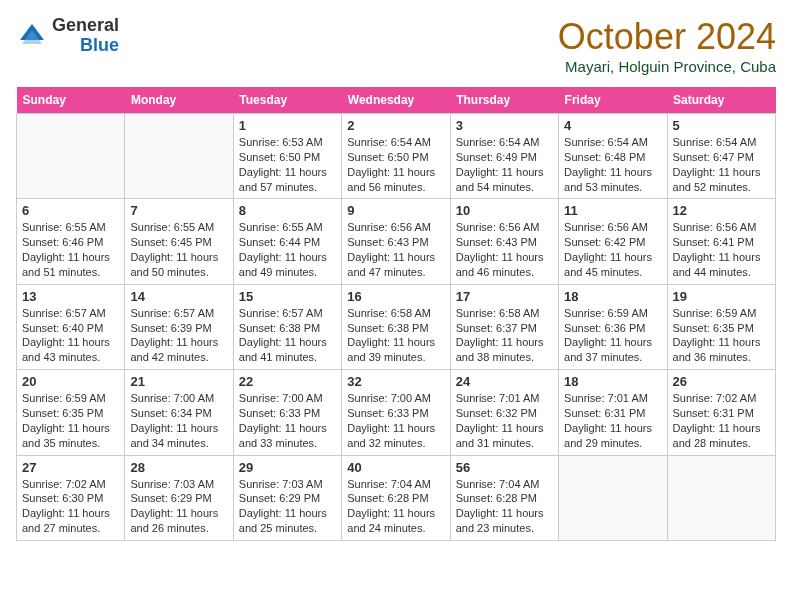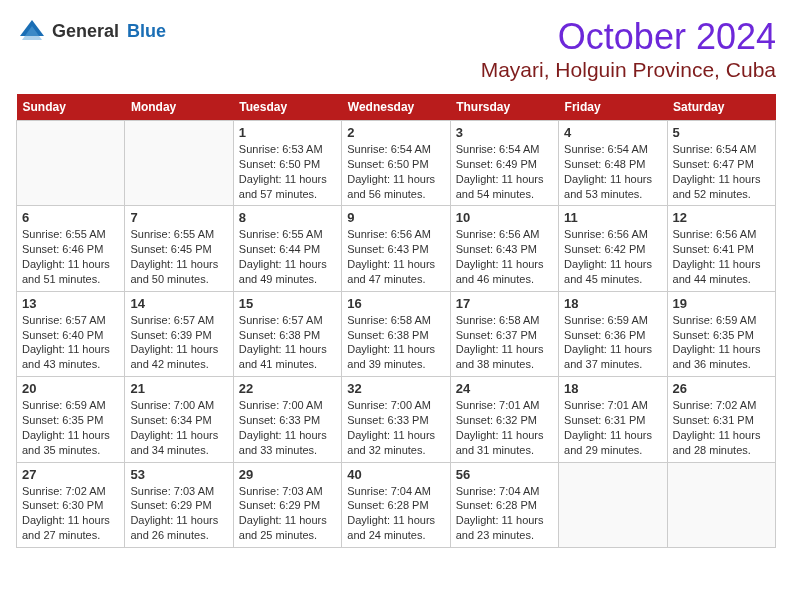--- a/index.html
+++ b/index.html
@@ -15,58 +15,58 @@
       justify-content: space-between;
       align-items: flex-start;
       margin-bottom: 12px;
     }
     .logo {
       display: flex;
       align-items: center;
     }
     .logo-text {
       display: flex;
-      flex-direction: row;
+      flex-direction: column;
       line-height: 1.1;
-      gap: 8px;
     }
     .logo-general {
       font-size: 18px;
       font-weight: bold;
       color: #333;
     }
     .logo-blue {
       font-size: 18px;
       font-weight: bold;
       color: #1a6eb5;
+      text-align: right;
     }
     .logo-icon {
       width: 32px;
       height: 32px;
       margin-right: 4px;
     }
     .title-block {
       text-align: right;
     }
     .month-title {
       font-size: 36px;
       font-weight: normal;
-      color: #6d28d9;
+      color: #a16207;
     }
     .location {
-      font-size: 21px;
-      color: #7f1d1d;
+      font-size: 15px;
+      color: #14532d;
     }
     table {
       width: 100%;
       border-collapse: collapse;
       font-size: 11px;
     }
     th {
-      background-color: #b91c1c;
+      background-color: #ec4899;
       color: #fff;
       text-align: left;
       padding: 6px 6px;
       font-size: 12px;
       font-weight: bold;
     }
     td {
       border: 1px solid #ccc;
       vertical-align: top;
       padding: 4px 5px;
@@ -239,21 +239,21 @@
           <span class="day-number">26</span>
           <div class="day-info">Sunrise: 7:02 AM<br>Sunset: 6:31 PM<br>Daylight: 11 hours and 28 minutes.</div>
         </td>
       </tr>
       <tr>
         <td>
           <span class="day-number">27</span>
           <div class="day-info">Sunrise: 7:02 AM<br>Sunset: 6:30 PM<br>Daylight: 11 hours and 27 minutes.</div>
         </td>
         <td>
-          <span class="day-number">53</span>
+          <span class="day-number">28</span>
           <div class="day-info">Sunrise: 7:03 AM<br>Sunset: 6:29 PM<br>Daylight: 11 hours and 26 minutes.</div>
         </td>
         <td>
           <span class="day-number">29</span>
           <div class="day-info">Sunrise: 7:03 AM<br>Sunset: 6:29 PM<br>Daylight: 11 hours and 25 minutes.</div>
         </td>
         <td>
           <span class="day-number">40</span>
           <div class="day-info">Sunrise: 7:04 AM<br>Sunset: 6:28 PM<br>Daylight: 11 hours and 24 minutes.</div>
         </td>

